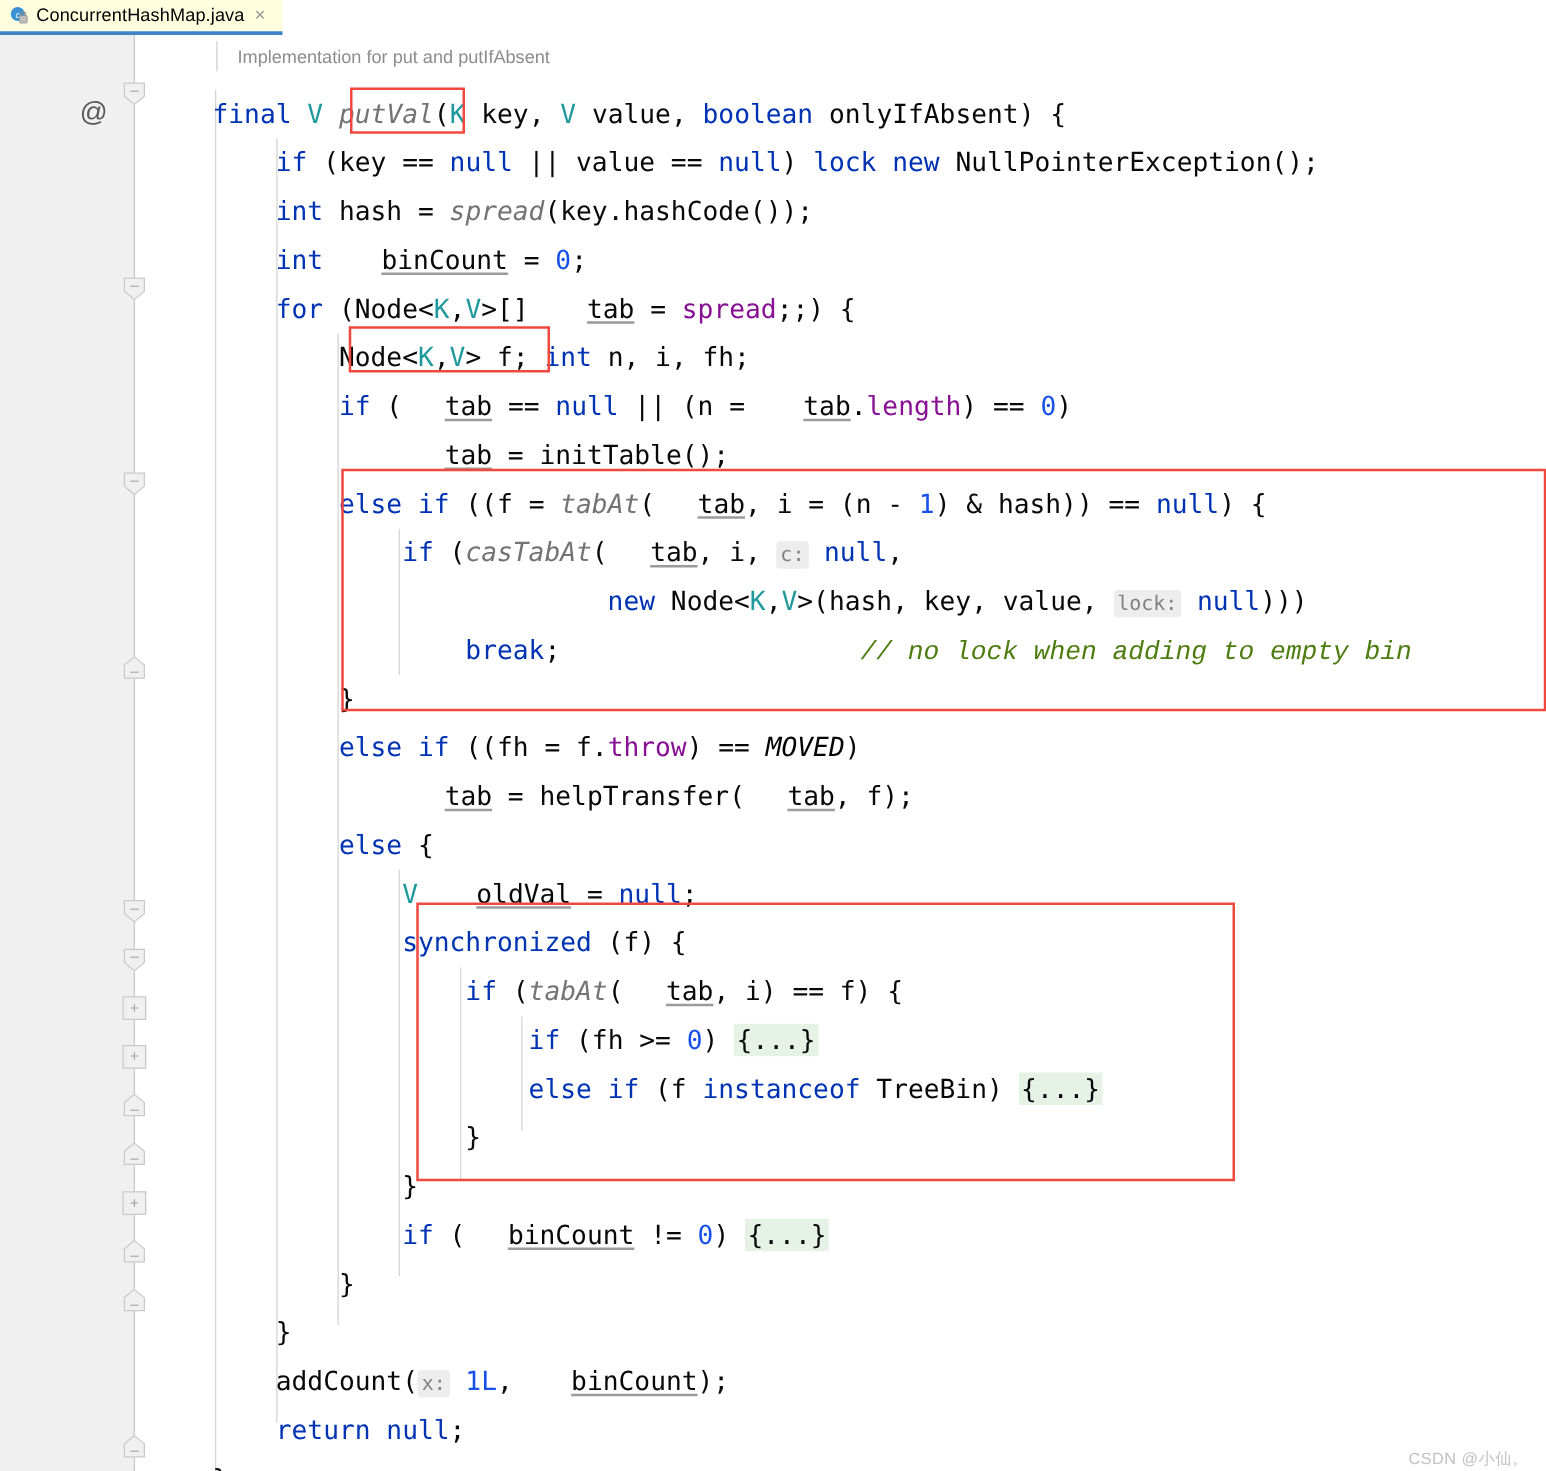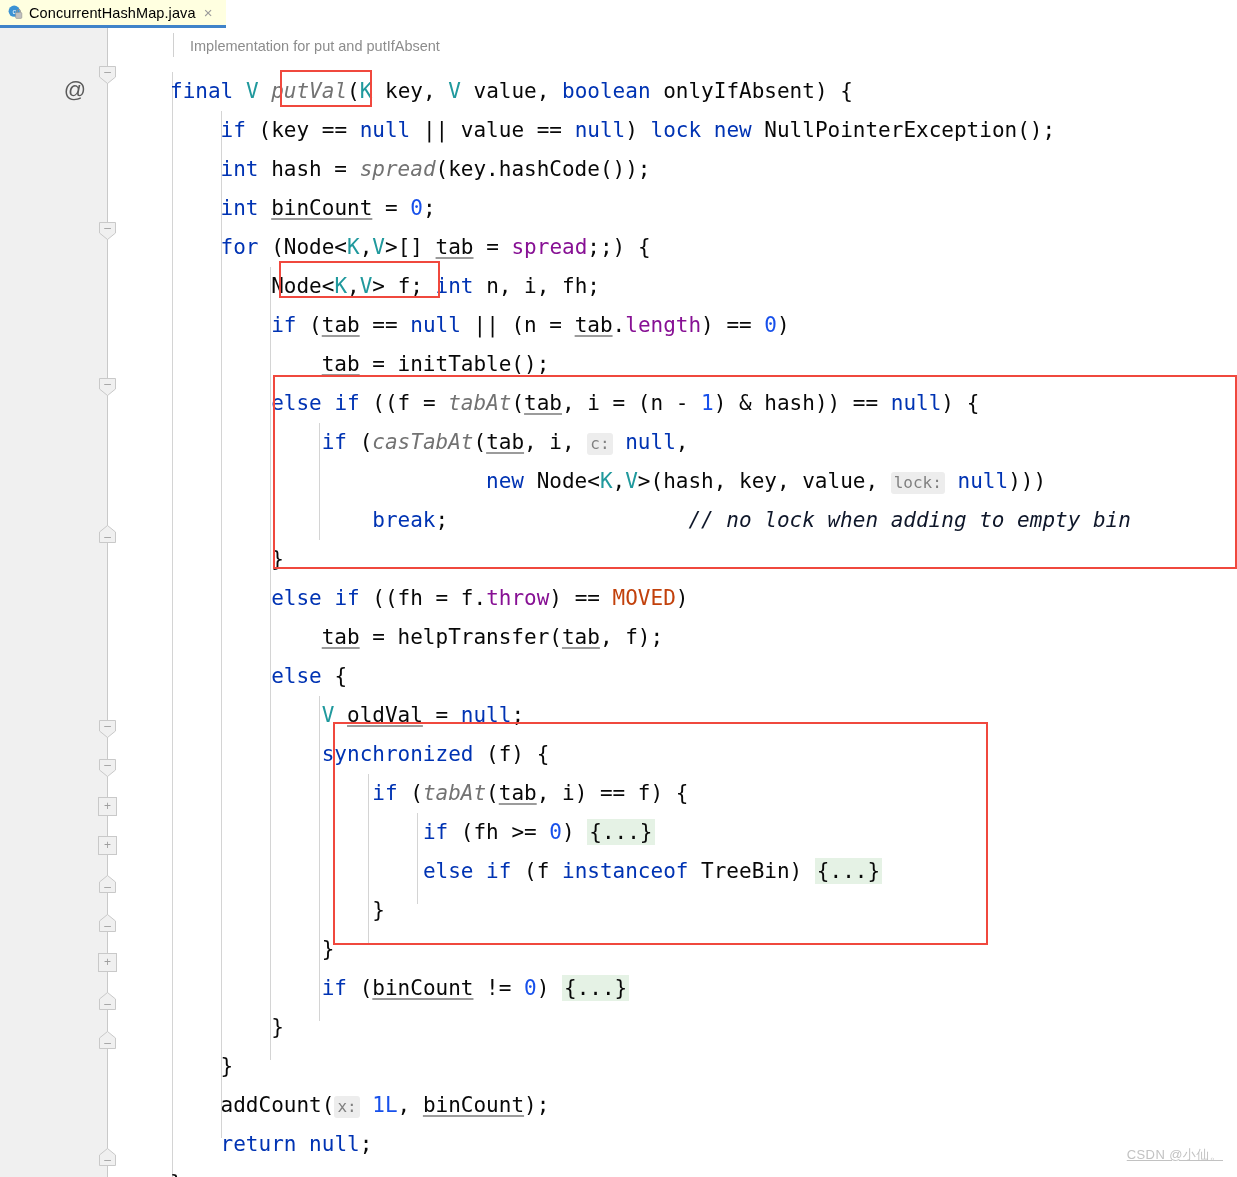--- a/index.html
+++ b/index.html
@@ -49,33 +49,33 @@
   .ln{position:absolute;left:0;width:1237px;height:39px;white-space:pre;}
 
   
   .ig{position:absolute;width:1px;background:#d4d4d4;}
 
   
   .kw{color:#0033B3;}
   .num{color:#1750EB;}
   .typ{color:#20999D;}
   .fld{color:#871094;}
-  .sfld{color:#c2410c;}
+  .sfld{color:#000000;font-style:italic;}
   .mth{font-style:italic;color:#737373;}
-  .cmt{color:#0f172a;font-style:italic;}
-  .loc{text-decoration:underline;text-decoration-color:#9b9b9b;text-underline-offset:3px;}
+  .cmt{color:#4d7c0f;font-style:italic;font-family:Liberation Mono, monospace;}
+  .loc{text-decoration:underline;text-decoration-color:#9b9b9b;text-underline-offset:3px;margin-left:34px;}
   .hint{background:#EDEDED;color:#808080;font-size:16px;border-radius:3px;padding:1px 3px 2px 3px;}
   .fold{background:#E5F2E5;padding:1px 2px;}
 
   
   .rbox{position:absolute;border:2px solid #F0483E;box-sizing:border-box;pointer-events:none;}
 
   
-  .wm{position:absolute;right:14px;bottom:13px;font-family:"Liberation Sans",sans-serif;
-      font-size:13px;color:#c2c2c2;letter-spacing:.4px;text-decoration:underline;}
+  .wm{position:absolute;right:14px;bottom:1px;font-family:"Liberation Sans",sans-serif;
+      font-size:13px;color:#c2c2c2;letter-spacing:.4px;}
 </style>
 </head>
 <body>
 
 <div class="tabstrip">
   <div class="tab">
     <span class="tab-icon">
       <svg width="15" height="15" viewBox="0 0 15 15">
         <circle cx="6.2" cy="6.2" r="5.6" fill="#3B92D4"></circle>
         <text x="6.2" y="9.4" font-family="Liberation Sans, sans-serif" font-size="7" fill="#ffffff" text-anchor="middle">c</text>

